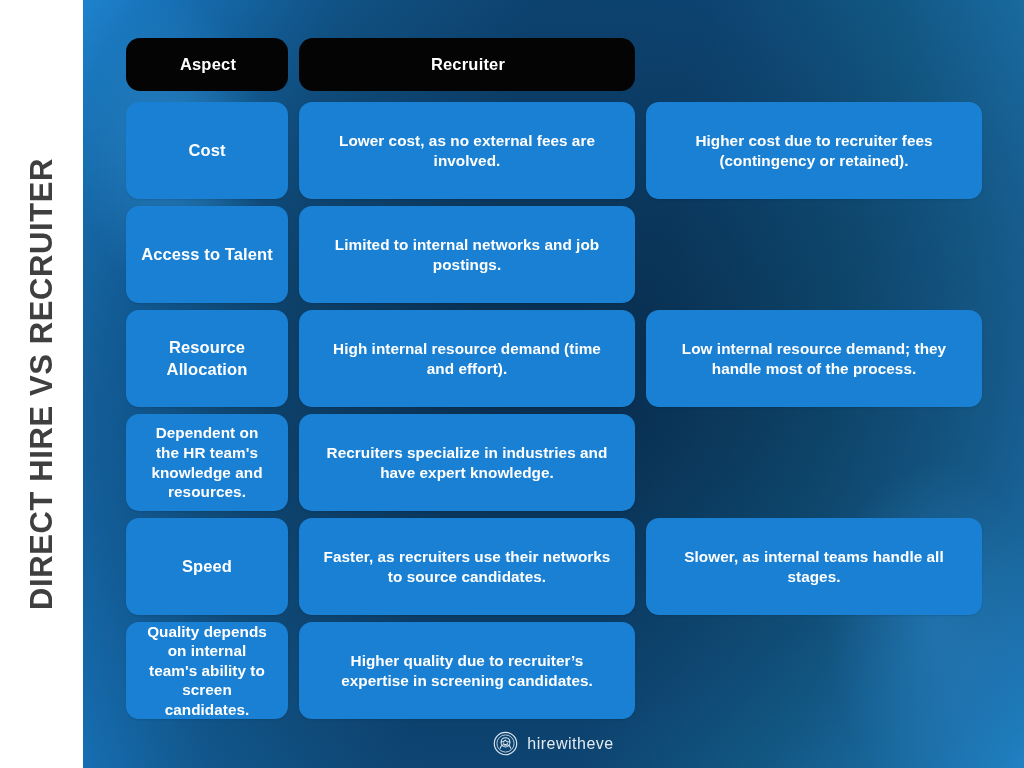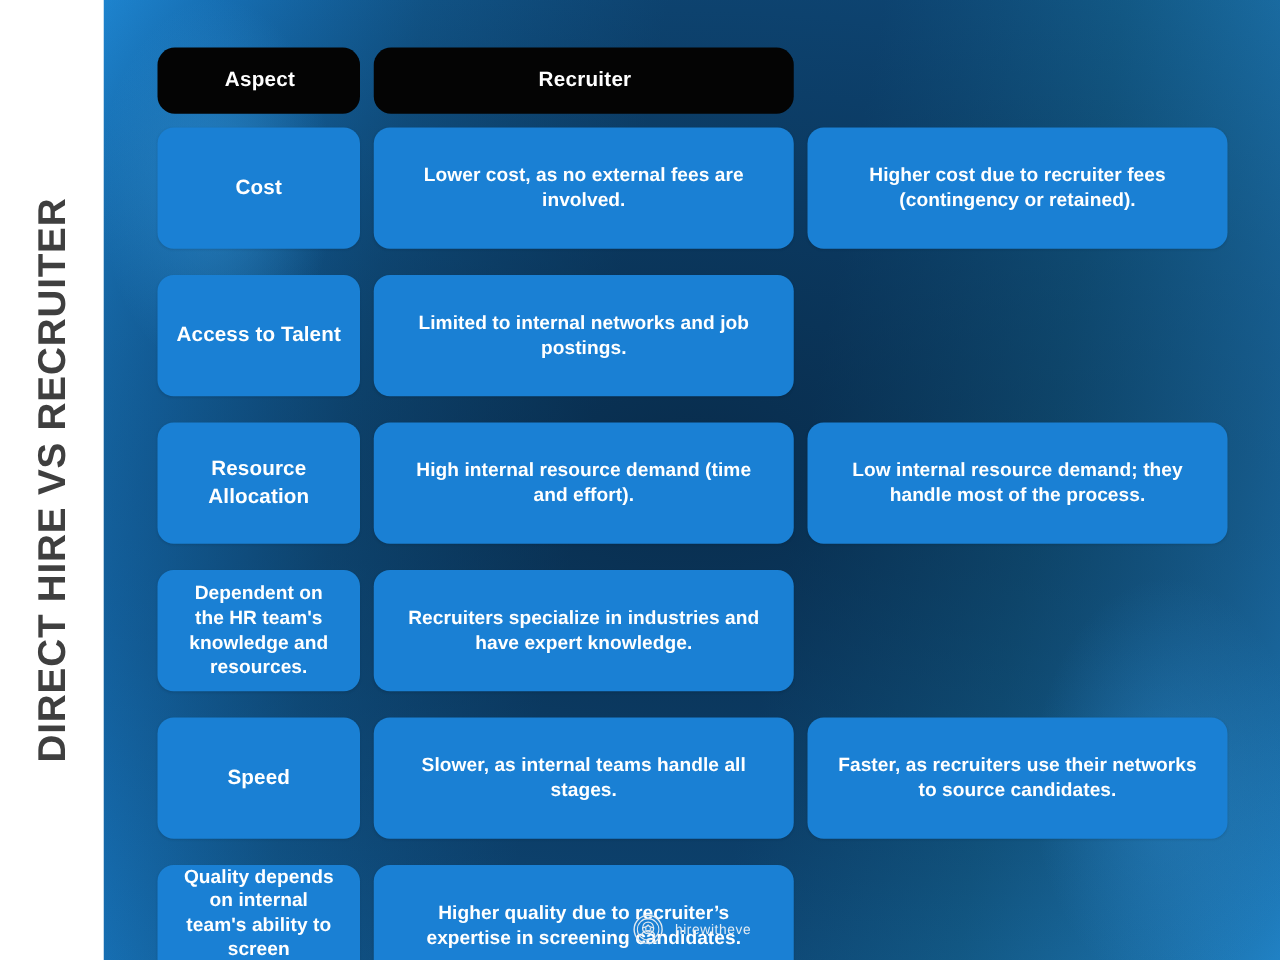--- a/index.html
+++ b/index.html
@@ -72,21 +72,21 @@
     pointer-events:none;
   }
 
   .grid-wrap { position:relative; z-index:2; }
 
   
   .trow {
     display:grid;
     grid-template-columns:162px 336px 336px;
     column-gap:11px;
-    margin-bottom:21px;
+    margin-bottom:7px;
   }
   .trow.header-row { margin-bottom:11px; }
 
   .cell {
     border-radius:13px;
     display:flex;
     align-items:center;
     justify-content:center;
     text-align:center;
     padding:10px 14px;
@@ -135,21 +135,21 @@
     align-items:center;
     justify-content:center;
     gap:9px;
   }
   .brand .logo-mark {
     width:25px; height:25px;
     display:block;
     flex:0 0 25px;
   }
   .brand .brand-name {
-    font-size:11px;
+    font-size:16px;
     letter-spacing:0.5px;
     color:#e3ebf2;
     font-weight:normal;
     font-family:"Liberation Sans", sans-serif;
     text-align:right;
   }
 </style>
 </head>
 <body>
 
@@ -212,24 +212,24 @@
         <div class="cell body">
           <span class="txt">Recruiters specialize in industries and have expert knowledge.</span>
         </div>
       </div>
 
       <div class="trow">
         <div class="cell aspect">
           <span class="txt">Speed</span>
         </div>
         <div class="cell body">
+          <span class="txt">Faster, as recruiters use their networks to source candidates.</span>
+        </div>
+        <div class="cell body">
           <span class="txt">Slower, as internal teams handle all stages.</span>
-        </div>
-        <div class="cell body">
-          <span class="txt">Faster, as recruiters use their networks to source candidates.</span>
         </div>
       </div>
 
       <div class="trow">
         <div class="cell body">
           <span class="txt">Quality depends on internal team's ability to screen candidates.</span>
         </div>
         <div class="cell body">
           <span class="txt">Higher quality due to recruiter’s expertise in screening candidates.</span>
         </div>

